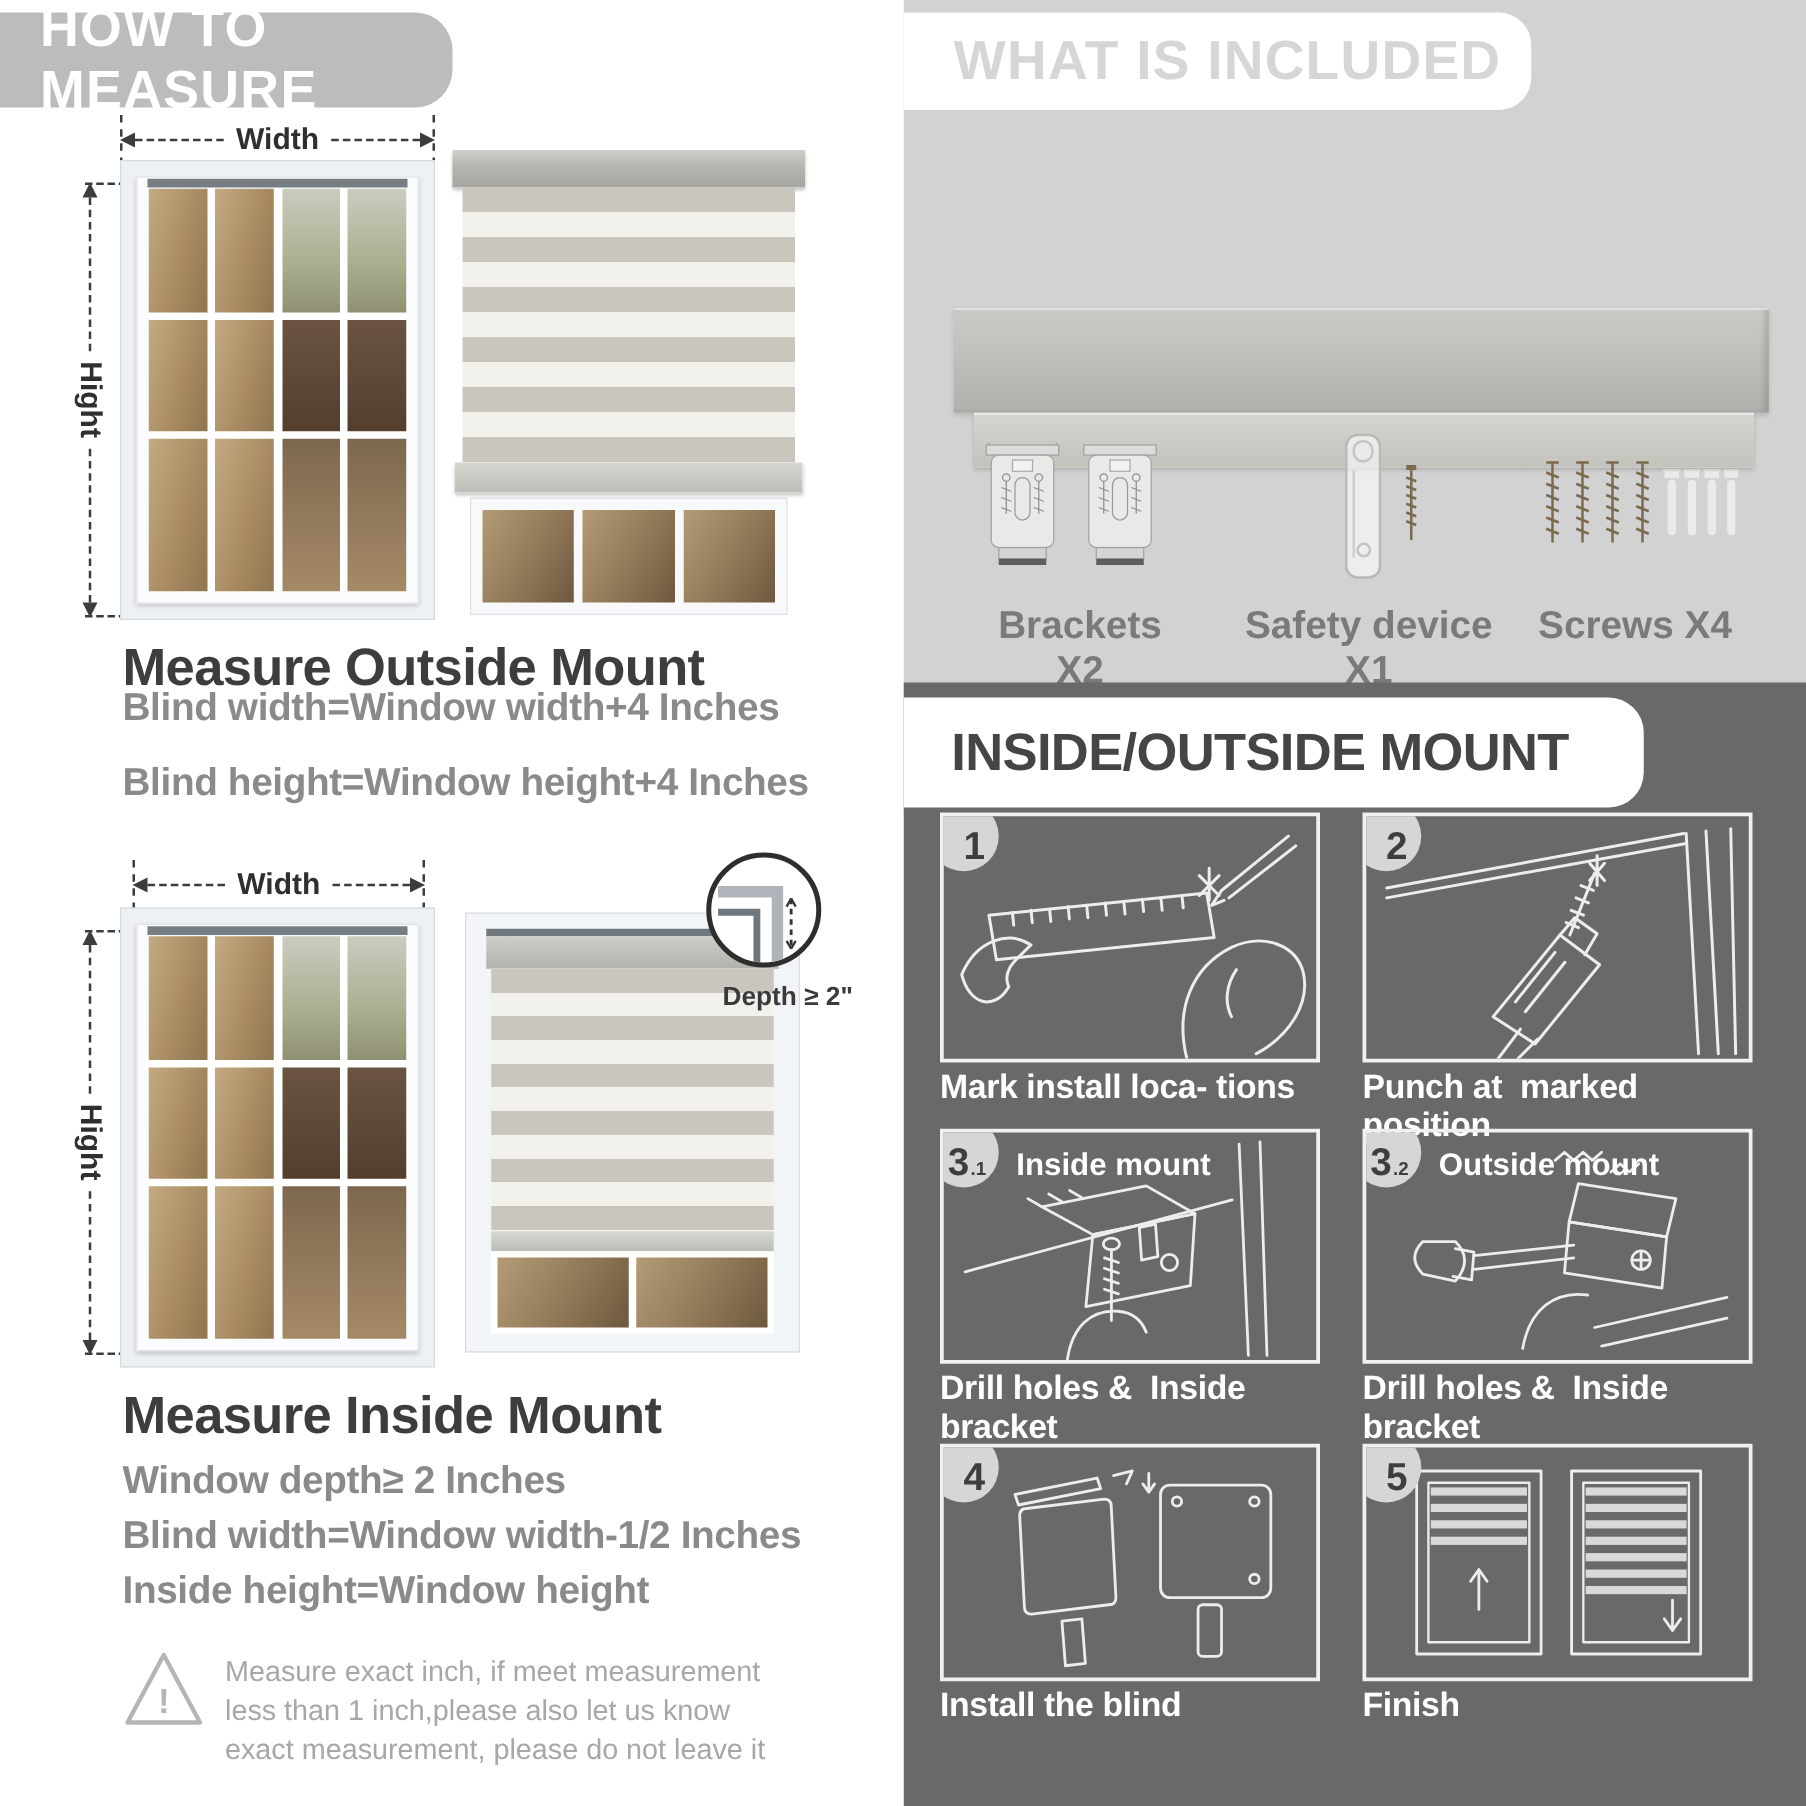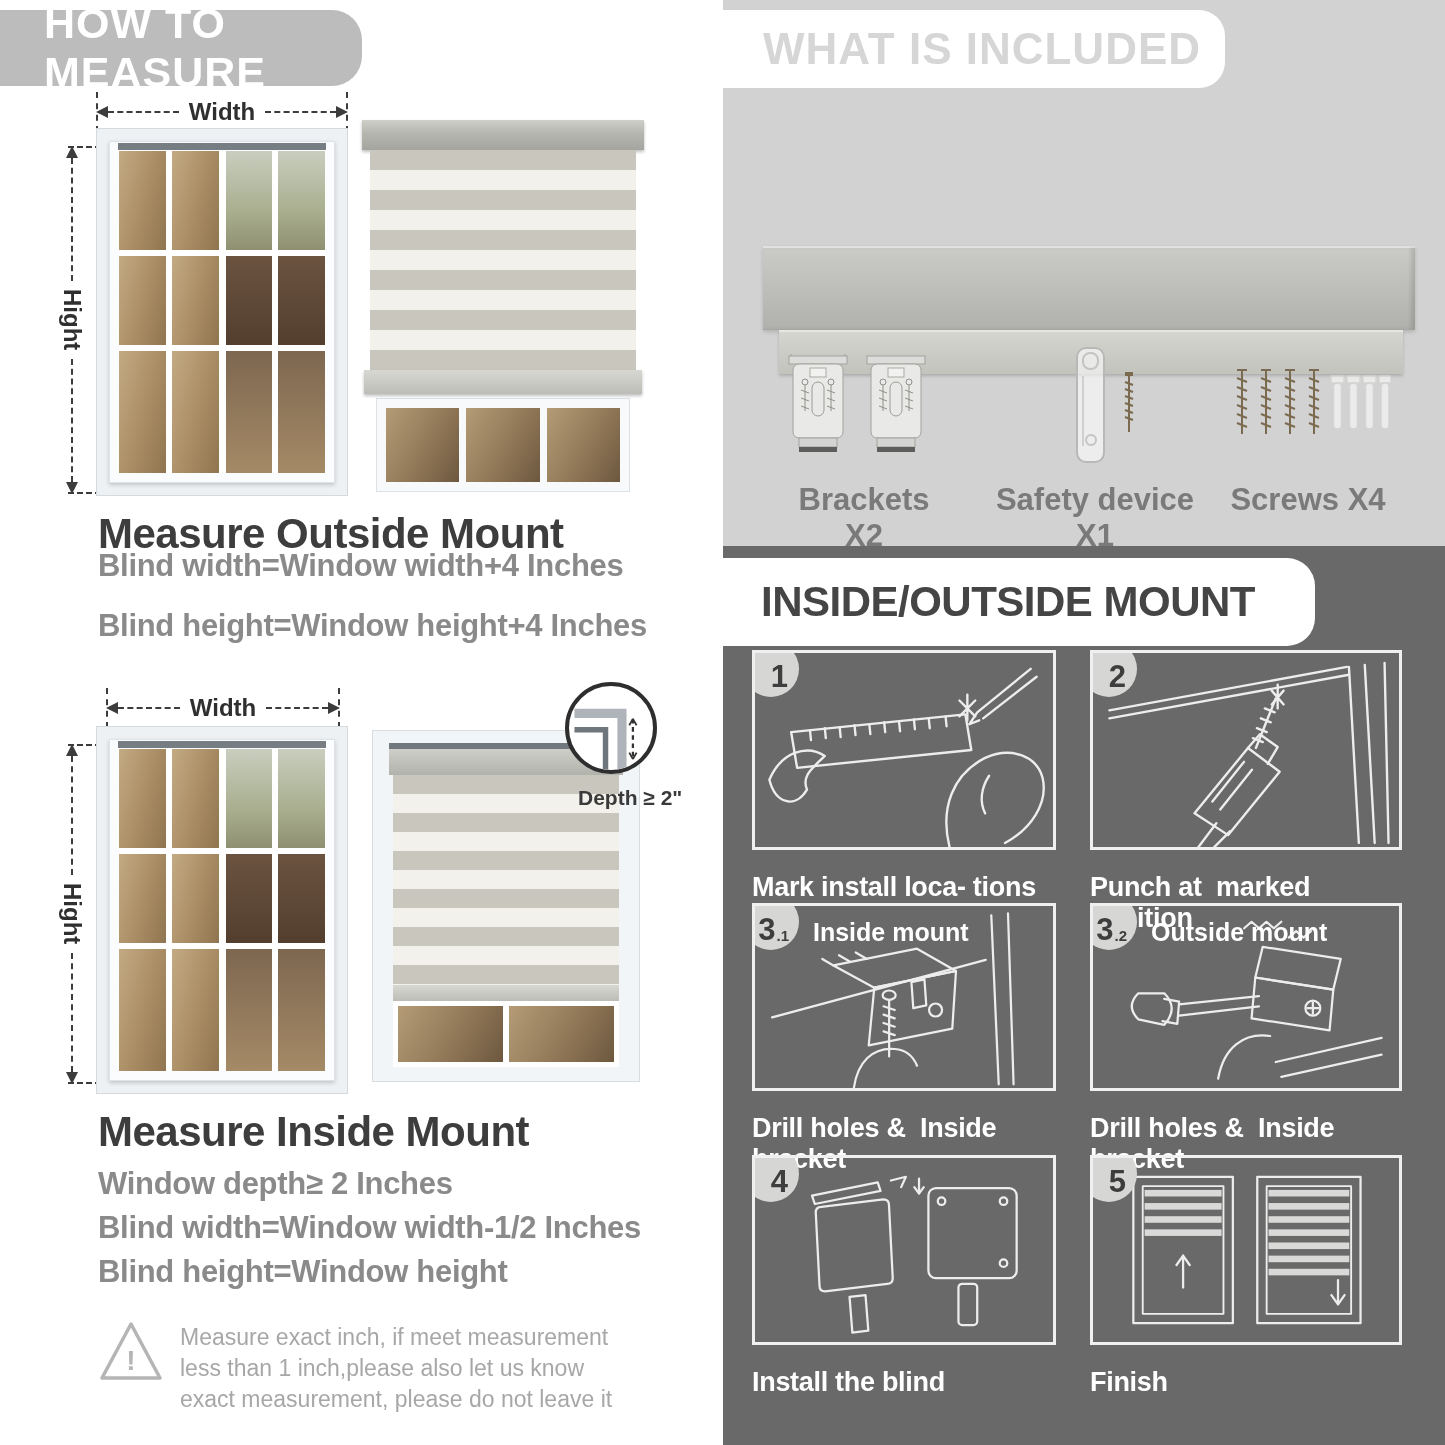--- a/index.html
+++ b/index.html
@@ -11,21 +11,21 @@
     --muted-label:#7a7a7a;
     --wii-text:#d6d6d6;
   }
   html,body{margin:0;padding:0;background:#fff;}
   .canvas{position:relative;width:1445px;height:1445px;background:#fff;overflow:hidden;
           font-family:"Liberation Sans",sans-serif;}
 
   
   .htm-header{position:absolute;left:0;top:10px;width:362px;height:76px;
     background:var(--left-header-bg);border-radius:0 30px 30px 0;
-    display:flex;align-items:center;padding-left:44px;box-sizing:border-box;
+    display:flex;align-items:center;padding-left:32px;box-sizing:border-box;
     color:#fff;font-weight:bold;font-size:43px;letter-spacing:1px;}
 
   .window{position:absolute;width:252px;height:368px;background:#eef1f4;border:1px solid #d5dade;box-sizing:border-box;}
   .frame{position:absolute;inset:12px;background:#fbfcfd;border:1px solid #dfe3e7;box-shadow:0 2px 4px rgba(0,0,0,.18);}
   .win-top-strip{position:absolute;left:21px;right:21px;top:14px;height:7px;background:#767e84;z-index:2;}
   .glass{position:absolute;inset:22px;background:#fff;display:flex;gap:7px;}
   .door{flex:1;display:grid;grid-template-columns:1fr 1fr;grid-template-rows:1.05fr .95fr 1.3fr;gap:6px;background:#fff;}
   .pane{background:linear-gradient(105deg,#c3aa83,#a98c63 55%,#8f7550);}
   .door.right .pane:nth-child(-n+2){background:linear-gradient(180deg,#c9cdbf,#a9af8f 60%,#8f9072);}
   .door.right .pane:nth-child(n+3):nth-child(-n+4){background:linear-gradient(180deg,#6b5340,#533e2e);}
@@ -103,21 +103,21 @@
     color:#454545;font-weight:bold;font-size:42px;letter-spacing:-.5px;}
 
   .step{position:absolute;}
   .panel{position:relative;width:100%;border:3px solid #f0f0f0;box-sizing:border-box;overflow:hidden;}
   .panel svg.art{position:absolute;inset:0;width:100%;height:100%;}
   .badge{position:absolute;top:-12px;left:-12px;width:56px;height:56px;border-radius:50%;background:#d6d6d4;
     display:flex;align-items:flex-end;justify-content:flex-end;padding:0 10px 5px 0;box-sizing:border-box;
     color:#3e3e3e;font-weight:bold;font-size:31px;line-height:1;}
   .badge .bsub{font-size:15px;margin:0 0 2px 1px;}
   .plabel{position:absolute;left:58px;top:12px;color:#fff;font-weight:bold;font-size:25px;}
-  .caption{margin-top:22px;color:#fff;font-weight:bold;font-size:27px;white-space:pre-wrap;letter-spacing:-.3px;}
+  .caption{margin-top:4px;color:#fff;font-weight:bold;font-size:27px;white-space:pre-wrap;letter-spacing:-.3px;}
 
   .s1{left:29px;top:104px;width:304px;} .s2{left:367px;top:104px;width:312px;}
   .s1 .panel,.s2 .panel{height:200px;}
   .s3{left:29px;top:357px;width:304px;} .s4{left:367px;top:357px;width:312px;}
   .s3 .panel,.s4 .panel{height:188px;}
   .s5{left:29px;top:609px;width:304px;} .s6{left:367px;top:609px;width:312px;}
   .s5 .panel,.s6 .panel{height:190px;}
 
   .lineart{stroke:#ededed;stroke-width:2.4;fill:none;stroke-linecap:round;stroke-linejoin:round;}
 </style>
@@ -240,21 +240,21 @@
       <path d="M6,48 H40 V92" stroke="#6f767c" stroke-width="6" fill="none"></path>
       <path d="M70,36 V80" stroke="#333" stroke-width="2.5" stroke-dasharray="5 4" fill="none"></path>
       <path d="M70,36 l-4,7 M70,36 l4,7 M70,80 l-4,-7 M70,80 l4,-7" stroke="#333" stroke-width="2" fill="none"></path>
     </svg>
   </div>
   <div class="depth-label">Depth ≥ 2"</div>
 
   <div class="m-title" style="top:1108px;">Measure Inside Mount</div>
   <div class="m-line" style="top:1166px;">Window depth≥ 2 Inches</div>
   <div class="m-line" style="top:1210px;">Blind width=Window width-1/2 Inches</div>
-  <div class="m-line" style="top:1254px;">Blind height=Window height</div>
+  <div class="m-line" style="top:1254px;">Inside height=Window height</div>
 
   <div class="warn-icon">
     <svg width="70" height="68" viewBox="0 0 70 68">
       <path d="M35,6 L64,60 L6,60 Z" fill="none" stroke="#b5b5b5" stroke-width="3.5" stroke-linejoin="round"></path>
       <text x="35" y="52" text-anchor="middle" font-size="28" font-weight="bold" fill="#b5b5b5" font-family="Liberation Sans, sans-serif">!</text>
     </svg>
   </div>
   <div class="warn-text">Measure exact inch, if meet measurement less than 1 inch,please also let us know exact measurement, please do not leave it</div>
 
   <div class="right-top">

